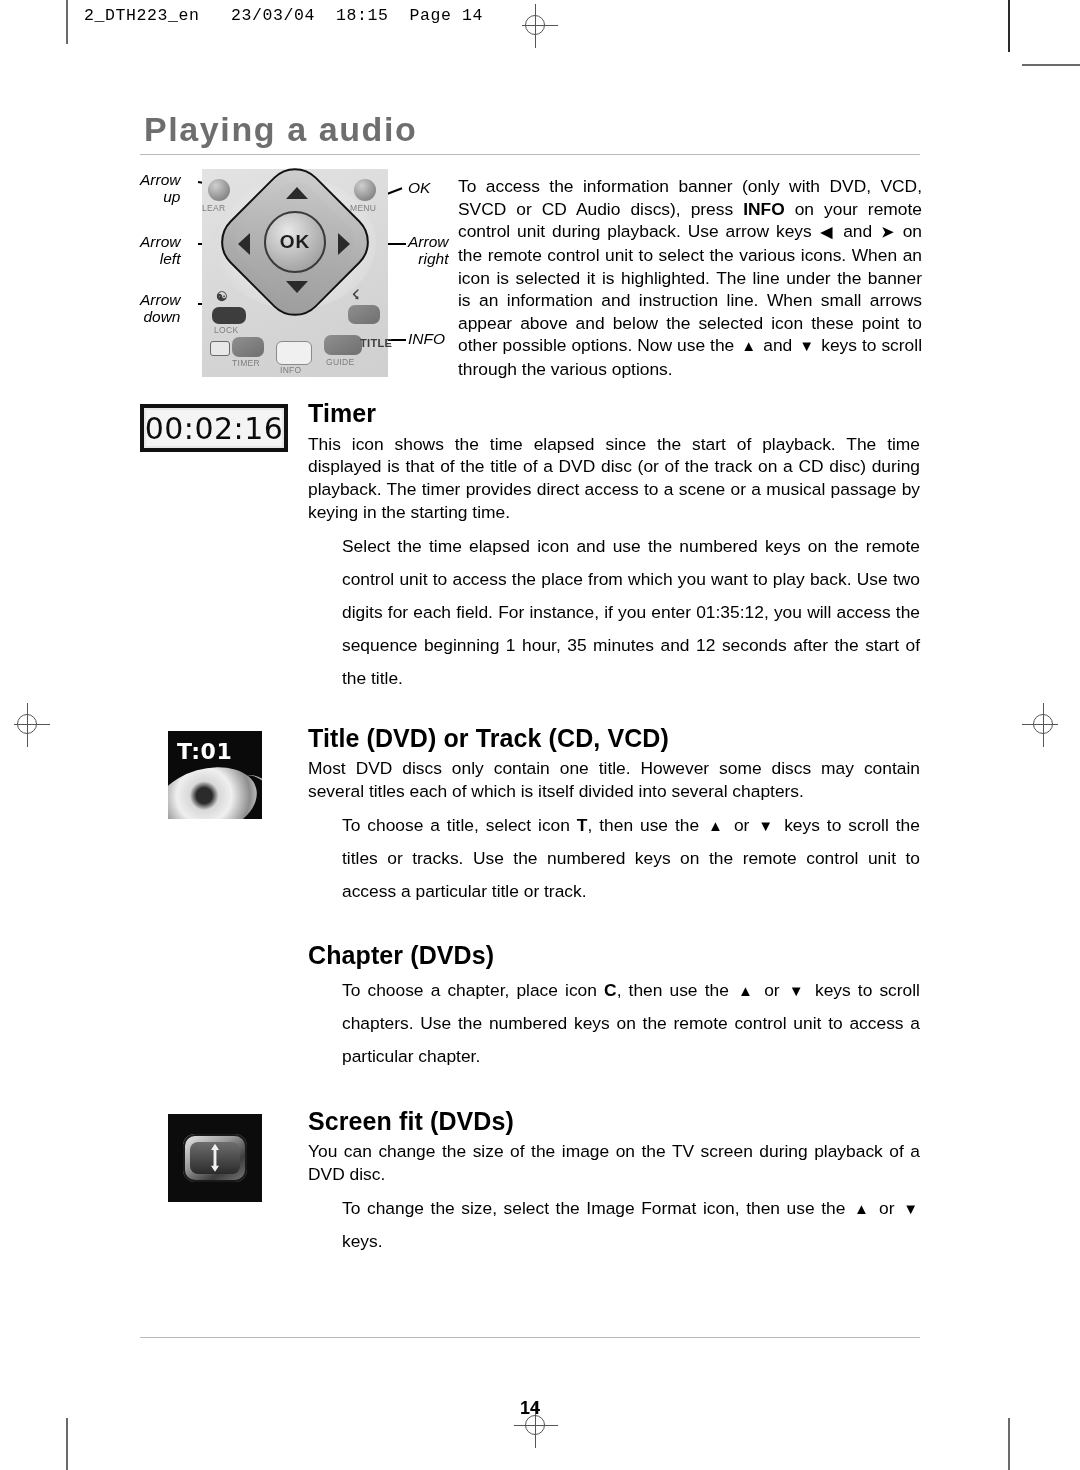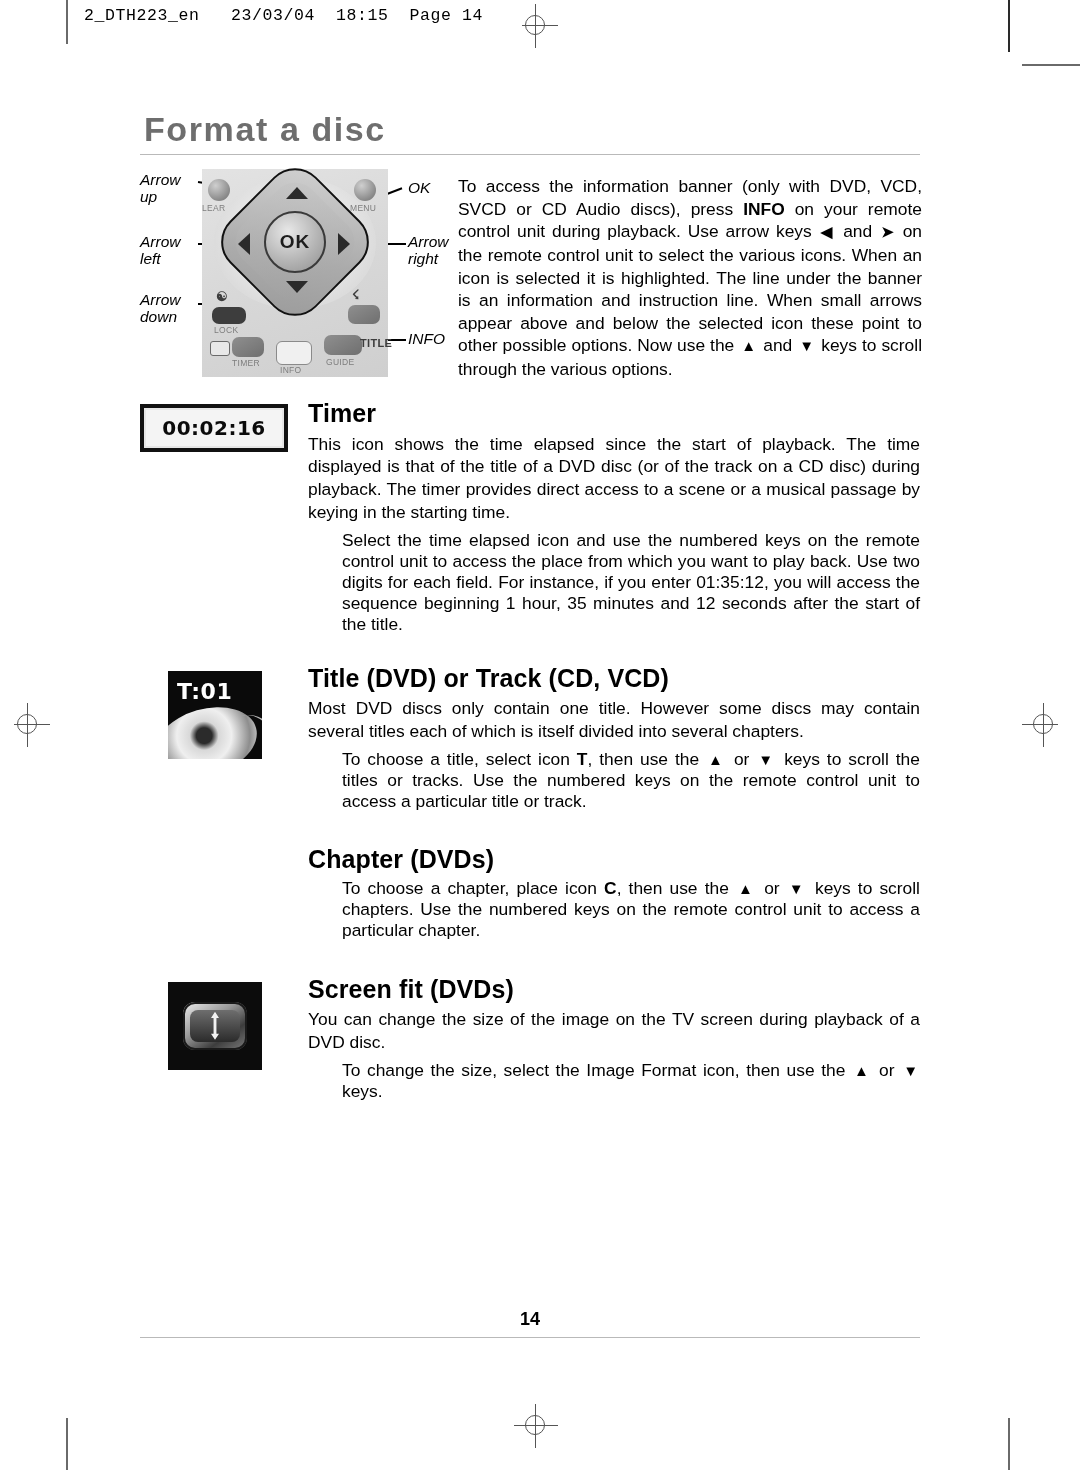--- a/index.html
+++ b/index.html
@@ -98,20 +98,21 @@
     position: relative;
     margin-top: 12px;
     height: 215px;
   }
   .remote-wrap {
     position: absolute;
     left: 0;
     top: 0;
     width: 320px;
     height: 212px;
+    text-align: right;
   }
   .intro-text {
     position: absolute;
     left: 318px;
     top: 8px;
     width: 464px;
     font-size: 17.4px;
     line-height: 22.6px;
     text-align: justify;
   }
@@ -265,21 +266,21 @@
   }
   p.body-text {
     margin: 0;
     font-size: 17.4px;
     line-height: 22.8px;
     text-align: justify;
   }
   p.indent {
     margin: 6px 0 0 34px;
     font-size: 17.4px;
-    line-height: 21px;
+    line-height: 33px;
     text-align: justify;
   }
   p.note {
     margin: 4px 0 0 20px;
     font-size: 15.3px;
     font-style: italic;
     color: #555;
     line-height: 20px;
   }
   p.note.ind2 { margin-left: 34px; }
@@ -291,22 +292,22 @@
     border: 4px solid #111;
     background: #f4f4f4;
     display: flex;
     align-items: center;
     justify-content: center;
     box-sizing: border-box;
     box-shadow: inset 0 0 0 2px #e6e6e6;
   }
   .timer-icon span {
     font-family: "DejaVu Sans", sans-serif;
-    font-weight: bold;
-    font-size: 20px;
+    font-weight: normal;
+    font-size: 30px;
     letter-spacing: 0.5px;
     color: #0b0b0b;
     text-align: center;
   }
 
   
   .disc-icon {
     position: relative;
     width: 94px;
     height: 88px;
@@ -391,21 +392,21 @@
     position: absolute;
     left: 140px;
     top: 1337px;
     width: 780px;
     height: 1.4px;
     background: #b9b9b9;
   }
   .folio {
     position: absolute;
     left: 140px;
-    top: 1309px;
+    top: 1398px;
     width: 780px;
     text-align: center;
     font-size: 18px;
     font-weight: bold;
   }
 </style>
 </head>
 <body>
 
 <div class="slug-rule"></div>
@@ -433,21 +434,21 @@
     <div class="v"></div>
 </div>
 <div class="reg-mark" style="left:514px; top:1404px;">
   <div class="ring"></div>
     <div class="h"></div>
     <div class="v"></div>
 </div>
 
 <div class="page">
 
-  <h1 class="page-title">Format a disc</h1>
+  <h1 class="page-title">Playing a audio</h1>
   <div class="title-rule"></div>
 
   <div class="intro">
 
     <div class="remote-wrap">
 
       <div class="callout" style="left:0px; top:4px; white-space:pre;">Arrow
 up</div>
       <div class="callout" style="left:0px; top:66px; white-space:pre;">Arrow
 left</div>

